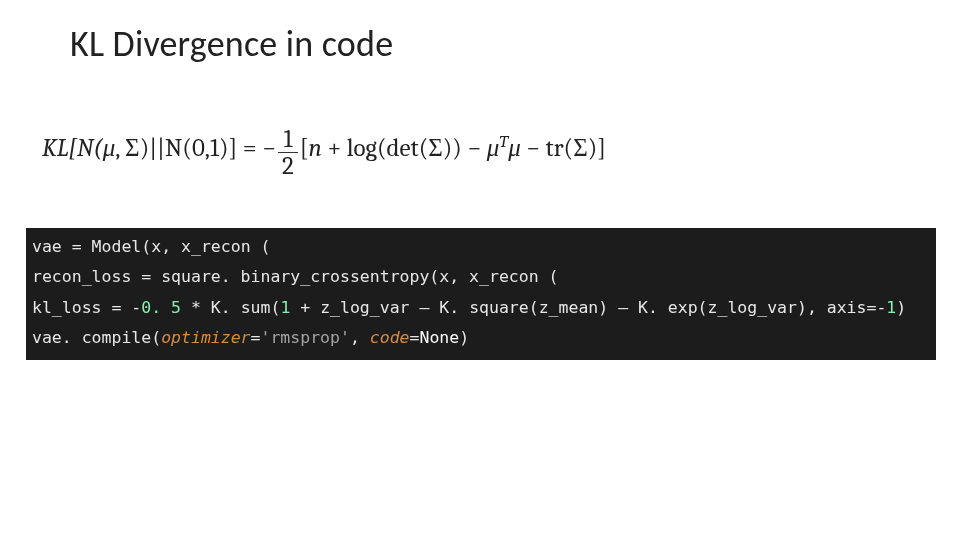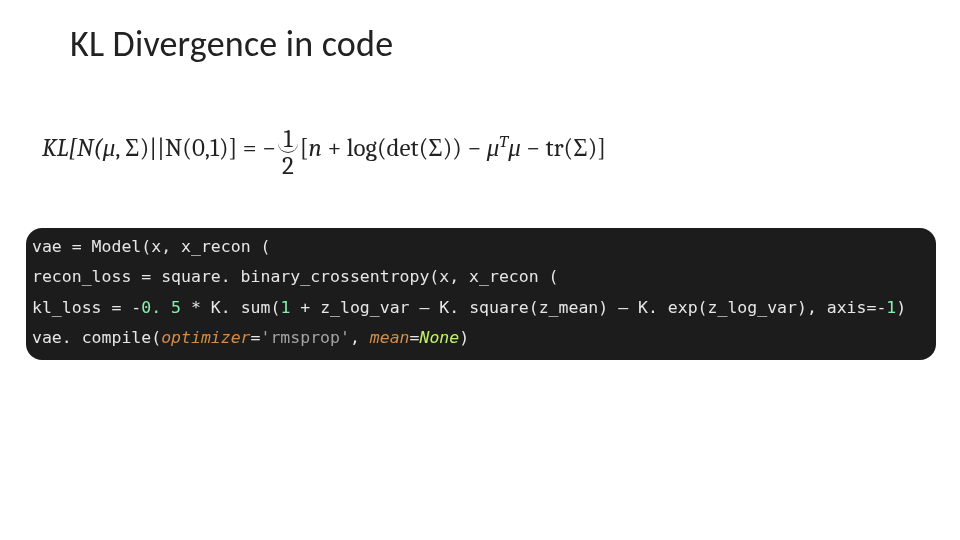--- a/index.html
+++ b/index.html
@@ -1,43 +1,43 @@
 <!DOCTYPE html>
 <html><head>
 <meta charset="utf-8">
 <style>
-  * { margin: 0; padding: 0; box-sizing: border-box; border-radius: 16px; }
+  * { margin: 0; padding: 0; box-sizing: border-box; }
   html, body { width: 960px; height: 540px; background: #fff; font-family: "Segoe UI", Calibri, Arial, sans-serif; color: #222; }
   .slide { width: 960px; height: 540px; position: relative; padding: 18px 22px 10px 22px; }
   .title { font-size: 36px; font-weight: 400; letter-spacing: 0.2px; padding-left: 48px; padding-top: 4px; }
   .formula { font-family: Cambria, "Cambria Math", Georgia, serif; font-size: 25px; padding: 60px 6px 48px 20px; white-space: nowrap; }
   .formula i { font-style: italic; }
   .frac { display: inline-block; vertical-align: -18px; text-align: center; line-height: 1.05; margin: 0 2px; }
   .frac .num { display: block; border-bottom: 1.5px solid #333; padding: 0 4px; }
   .frac .den { display: block; padding: 0 4px; }
   .sup { font-size: 0.7em; vertical-align: super; font-style: italic; }
   .codeblk { background: #1c1c1c; color: #e6e6e6; font-family: Consolas, "Menlo", "DejaVu Sans Mono", monospace; font-size: 16.5px; line-height: 1.85; padding: 4px 6px 6px 6px; margin: 0 2px 0 4px; }
   .codeblk .line { white-space: pre; }
   .tok-op   { color: #e6e6e6; }
   .tok-num  { color: #86efac; }
   .tok-kw   { color: #d68b45; font-style: italic; }
   .tok-str  { color: #a3a3a3; }
-  .tok-none { color: #bef264; font-style: italic; }
+  .tok-none { color: #ffffff; }
 </style>
 </head>
 <body>
 
 <div class="slide">
 
   <h1 class="title">KL Divergence in code</h1>
 
   <div class="formula">
     <i>KL[N(</i><i>μ</i><span>, </span><span>Σ</span><span>)||N(0,1)] = </span><span>−</span><span class="frac"><span class="num">1</span><span class="den">2</span></span><span>[</span><i>n</i><span> + log(det(</span><span>Σ</span><span>)) − </span><i>μ</i><span class="sup">T</span><i>μ</i><span> − tr(</span><span>Σ</span><span>)]</span>
   </div>
 
   <div class="codeblk">
     <div class="line"><span>vae </span><span class="tok-op">=</span><span> Model(x, x_recon (</span></div>
     <div class="line"><span>recon_loss </span><span class="tok-op">=</span><span> square. binary_crossentropy(x, x_recon (</span></div>
     <div class="line"><span>kl_loss </span><span class="tok-op">=</span><span> -</span><span class="tok-num">0. 5</span><span> * K. sum(</span><span class="tok-num">1</span><span> + z_log_var – K. square(z_mean) – K. exp(z_log_var), axis=-</span><span class="tok-num">1</span><span>)</span></div>
-    <div class="line"><span>vae. compile(</span><span class="tok-kw">optimizer</span><span class="tok-op">=</span><span class="tok-str">'rmsprop'</span><span>, </span><span class="tok-kw">mean</span><span class="tok-op">=</span><span class="tok-none">None</span><span>)</span></div>
+    <div class="line"><span>vae. compile(</span><span class="tok-kw">optimizer</span><span class="tok-op">=</span><span class="tok-str">'rmsprop'</span><span>, </span><span class="tok-kw">code</span><span class="tok-op">=</span><span class="tok-none">None</span><span>)</span></div>
   </div>
 
 </div>
 
 </body></html>

